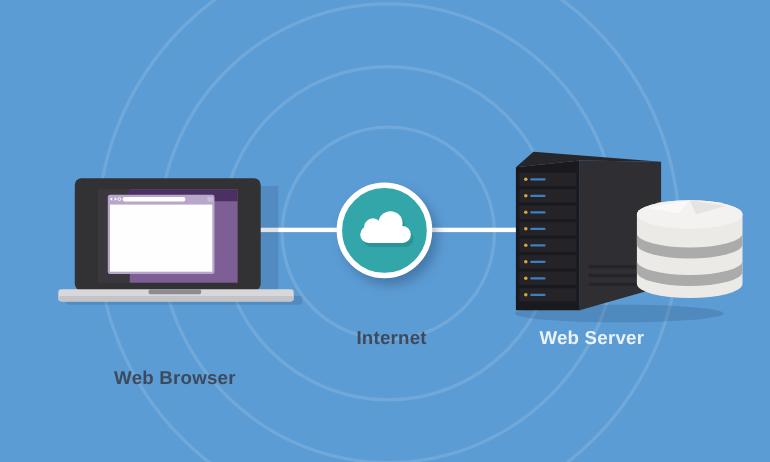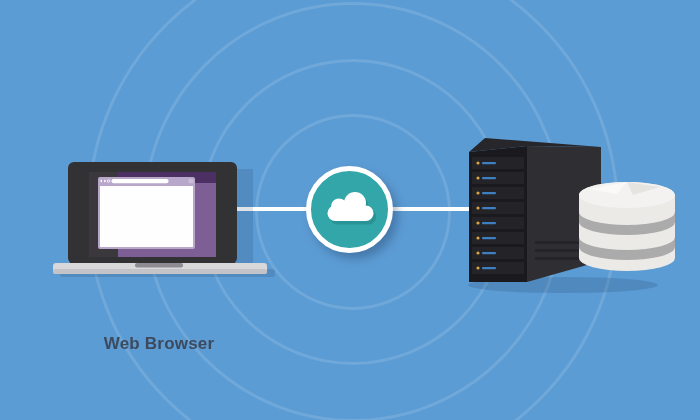--- a/index.html
+++ b/index.html
@@ -170,14 +170,16 @@
       </g>
       <g fill="#FFFFFF" transform="translate(2,1.5)">
         <circle cx="29" cy="11.5" r="11"></circle>
         <circle cx="13" cy="15" r="8"></circle>
         <rect x="1.5" y="14" width="46" height="15.5" rx="7.7"></rect>
       </g>
     </svg>
   </div>
 
   <div class="node-label label-browser" style="color: rgb(61, 74, 94);">Web Browser</div>
+  <div class="node-label label-internet" style="color: rgb(61, 74, 94);">Internet</div>
+  <div class="node-label label-server" style="color: rgb(234, 242, 250);">Web Server</div>
 
 </div>
 
 </body></html>

